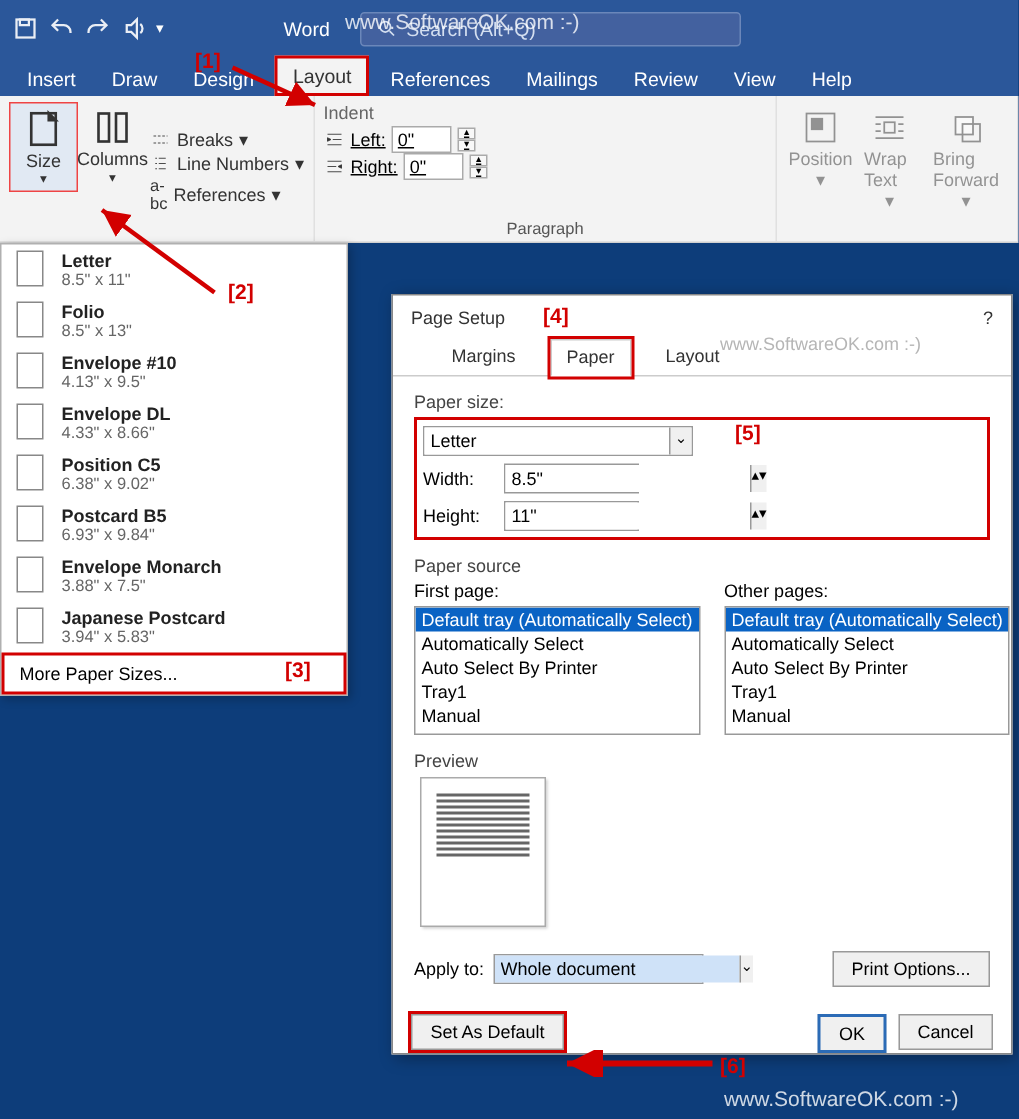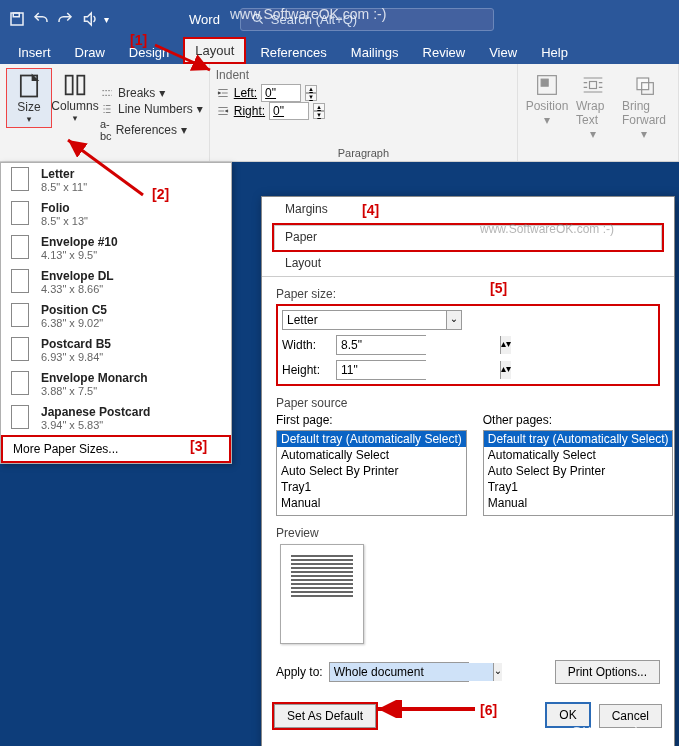--- a/index.html
+++ b/index.html
@@ -38,21 +38,21 @@
     .size-item { padding: 4px 6px 4px 40px; font-size: 12px; color: #222; position: relative; }
     .size-item .thumb { position: absolute; left: 10px; top: 4px; width: 18px; height: 24px; border: 1px solid #888; background: #fff; }
     .size-item .dims { font-size: 11px; color: #666; }
     .size-item b { font-weight: 600; }
     .size-footer { border-top: 1px solid #ddd; padding: 5px 10px; font-size: 12px; }
     .size-footer.highlight { border: 2px solid #d20000; }
 
     
     .dialog { position: absolute; top: 196px; left: 261px; width: 414px; background: #fff; border: 1px solid #888; box-shadow: 2px 2px 10px rgba(0,0,0,.35); font-size: 12px; }
     .dlg-title { padding: 8px 12px 6px; display: flex; justify-content: space-between; color: #333; }
-    .dlg-tabs { display: flex; border-bottom: 1px solid #ccc; padding: 0 12px; gap: 2px; flex-direction: column; }
+    .dlg-tabs { display: flex; border-bottom: 1px solid #ccc; padding: 0 28px; gap: 12px; }
     .dlg-tab { padding: 4px 10px 5px; font-size: 12px; color: #333; border: 1px solid transparent; cursor: pointer; }
     .dlg-tab.active { border: 1px solid #ccc; border-bottom-color: #fff; background: #fff; position: relative; top: 1px; }
     .dlg-tab.highlight { outline: 2px solid #d20000; }
     .dlg-body { padding: 10px 14px; }
     .fieldset { margin-bottom: 10px; }
     .fieldset > .legend { font-size: 12px; color: #444; margin-bottom: 3px; }
     .paper-block.highlight { border: 2px solid #d20000; padding: 4px; }
     .combo { width: 180px; display: flex; border: 1px solid #999; }
     .combo input { flex: 1; border: none; font-size: 12px; padding: 2px 4px; background: #fff; }
     .combo .arrow, .spinful .arrow { width: 18px; border-left: 1px solid #999; text-align: center; background: #f0f0f0; font-size: 10px; line-height: 16px; }
@@ -61,21 +61,21 @@
     .spinful { display: flex; border: 1px solid #999; width: 90px; }
     .spinful input { flex: 1; border: none; font-size: 12px; padding: 2px 4px; }
     .src-cols { display: flex; gap: 16px; }
     .src-col { flex: 1; }
     .src-col .legend { font-size: 12px; margin-bottom: 3px; }
     .listbox { border: 1px solid #999; height: 86px; overflow: hidden; }
     .listbox div { padding: 1px 4px; font-size: 12px; white-space: nowrap; }
     .listbox div.sel { background: #0a63c4; color: #fff; }
     .preview-box { width: 84px; height: 100px; border: 1px solid #aaa; margin: 4px auto 0 4px; padding: 8px 10px; background: #fff; box-shadow: 1px 1px 2px rgba(0,0,0,.2); }
     .preview-box .line { height: 2px; background: #666; margin: 2px 0; }
-    .dlg-footer { display: flex; align-items: flex-end; padding: 8px 12px 20px; gap: 8px; }
+    .dlg-footer { display: flex; align-items: flex-start; padding: 8px 12px 0; gap: 8px; }
     .dlg-footer .spacer { flex: 1; }
     .btn { border: 1px solid #999; padding: 4px 12px; font-size: 12px; background: #f0f0f0; cursor: pointer; }
     .btn.primary { border: 2px solid #2b6bb6; }
     .btn.highlight { outline: 2px solid #d20000; }
 
     
     .anno { position: absolute; color: #d20000; font-size: 14px; font-weight: 700; pointer-events: none; font-family: Arial; }
     .arrow-red { position: absolute; pointer-events: none; }
 
     .watermark { position: absolute; color: rgba(255,255,255,.8); font-size: 14px; font-weight: 500; }
@@ -229,20 +229,24 @@
       <div class="size-item"><div class="thumb"></div><b>Envelope DL</b><div class="dims">4.33" x 8.66"</div></div>
       <div class="size-item"><div class="thumb"></div><b>Position C5</b><div class="dims">6.38" x 9.02"</div></div>
       <div class="size-item"><div class="thumb"></div><b>Postcard B5</b><div class="dims">6.93" x 9.84"</div></div>
       <div class="size-item"><div class="thumb"></div><b>Envelope Monarch</b><div class="dims">3.88" x 7.5"</div></div>
       <div class="size-item"><div class="thumb"></div><b>Japanese Postcard</b><div class="dims">3.94" x 5.83"</div></div>
     </div>
   <div class="size-footer highlight">More Paper Sizes...</div>
 </div>
 
 <div class="dialog">
+  <div class="dlg-title">
+    <span>Page Setup</span>
+    <span style="cursor:pointer">?</span>
+  </div>
   <div class="dlg-tabs">
     <div class="dlg-tab">Margins</div>
     <div class="dlg-tab active highlight">Paper</div>
     <div class="dlg-tab">Layout</div>
   </div>
   <div class="dlg-body">
     <div class="fieldset">
       <div class="legend">Paper size:</div>
       <div class="paper-block highlight">
         <div class="combo">

